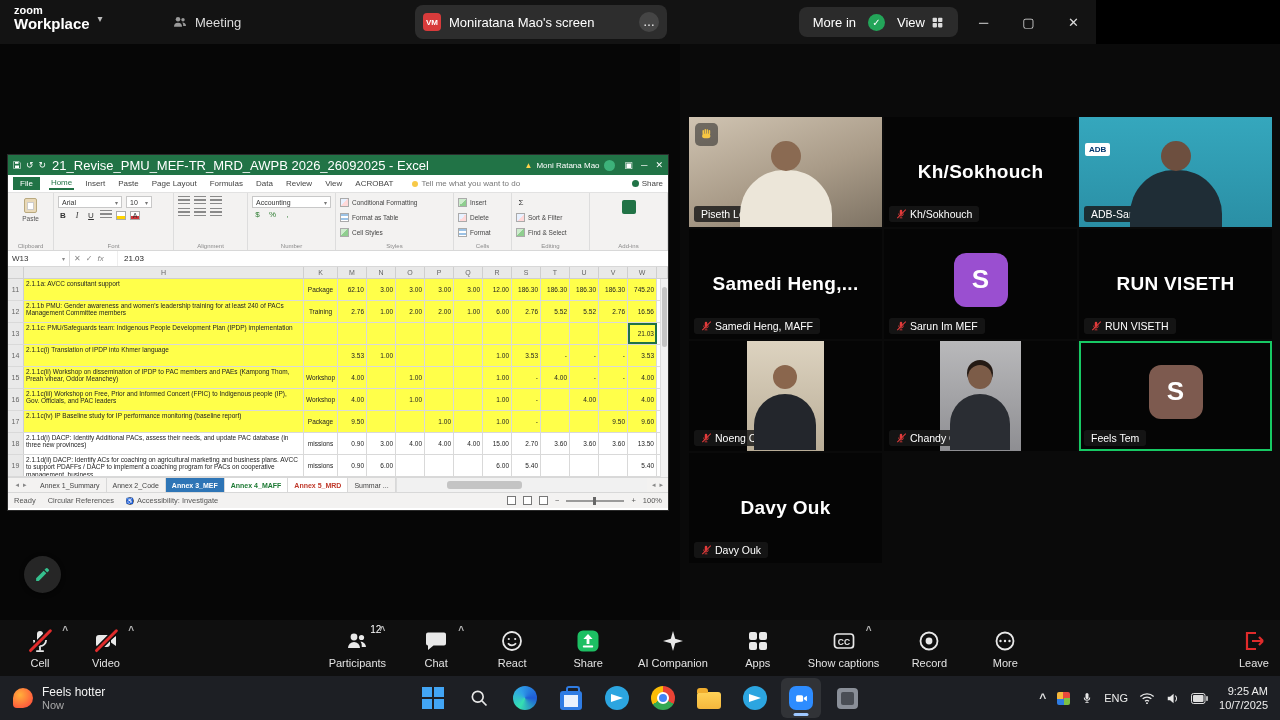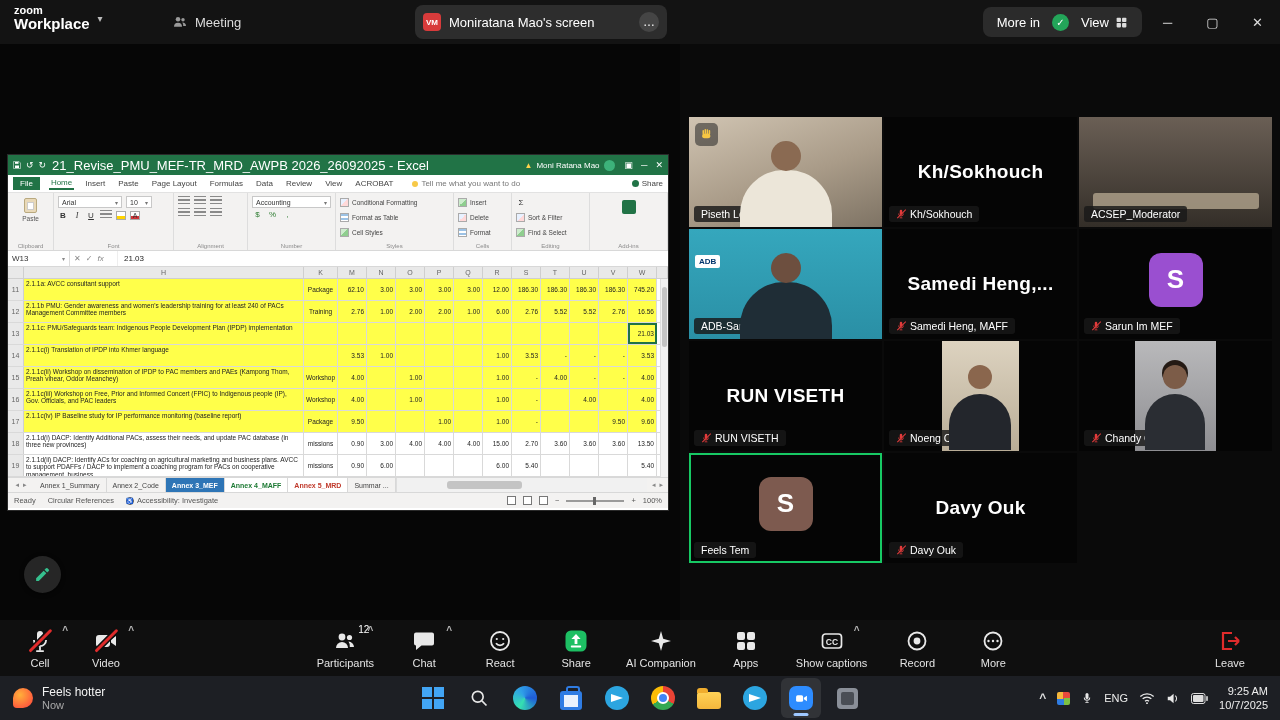--- a/index.html
+++ b/index.html
@@ -1,21 +1,21 @@
 <!DOCTYPE html>
 <html><head>
 <meta charset="utf-8">
 <style>
 *{margin:0;padding:0;box-sizing:border-box}
 html,body{width:1280px;height:720px;overflow:hidden;background:#000}
 body{font-family:"Liberation Sans",sans-serif}
 .app{position:relative;width:1280px;height:720px;background:#000;color:#eee}
 
 
-.top-bar{position:absolute;top:0;left:0;width:1280px;height:44px;background:#131313;display:flex;align-items:center}
+.top-bar{position:absolute;top:0;left:0;width:1096px;height:44px;background:#131313;display:flex;align-items:center}
 .brand{position:absolute;left:14px;top:4px;display:flex;align-items:center;gap:8px}
 .brand-text{line-height:1.1;color:#fff}
 .brand-z{font-size:11px;font-weight:bold}
 .brand-w{font-size:15px;font-weight:bold}
 .chev{color:#bbb;font-size:10px}
 .meeting-tab{position:absolute;left:172px;top:0;height:44px;display:flex;align-items:center;gap:7px;color:#ddd;font-size:13px}
 .screen-tab{position:absolute;left:415px;top:5px;width:252px;height:34px;background:#2d2d2d;border-radius:8px;display:flex;align-items:center;gap:8px;padding:0 8px;color:#fff;font-size:13px}
 .vm-ic{width:18px;height:18px;border-radius:4px;background:#d83b3b;color:#fff;font-size:8px;font-weight:bold;display:flex;align-items:center;justify-content:center}
 .tab-ellipsis{margin-left:auto;width:20px;height:20px;border-radius:50%;background:#454545;display:flex;align-items:center;justify-content:center;font-size:12px;color:#fff}
 .auth-pill{position:absolute;right:138px;top:7px;height:30px;background:#2b2b2b;border-radius:8px;display:flex;align-items:center;gap:12px;padding:0 14px;font-size:13px;color:#fff}
@@ -126,21 +126,21 @@
 .vid.portrait-man .p-head{width:24px;height:24px;background:#8a664d}
 .vid.portrait-man .p-body{width:62px;height:56px;background:#23262c}
 .vid.portrait-woman{left:29%;width:42%;background:linear-gradient(#b9b9bb,#8e8e92)}
 .vid.portrait-woman .p-head{width:24px;height:24px;background:#7c5c48;box-shadow:0 -4px 0 1px #241a14}
 .vid.portrait-woman .p-body{width:60px;height:56px;background:#2a2d33}
 
 
 .zoom-toolbar{position:absolute;top:620px;left:0;width:1280px;height:56px;background:#0f0f0f;display:flex;align-items:center}
 .tb-left{display:flex;gap:14px;padding-left:14px}
 .tb-center{flex:1;display:flex;justify-content:center;gap:24px;align-items:center}
-.tb-right{padding-right:24px}
+.tb-right{}
 .tb-item{position:relative;display:flex;flex-direction:column;align-items:center;gap:3px;min-width:52px;cursor:pointer}
 .tb-icon{position:relative;width:26px;height:26px;display:flex;align-items:center;justify-content:center;color:#e8e8e8}
 .tb-icon svg{width:24px;height:24px}
 .tb-label{font-size:11px;color:#e3e3e3;white-space:nowrap}
 .slash{position:absolute;left:11.5px;top:-3px;width:2.6px;height:31px;background:#e02b2b;border-radius:2px;transform:rotate(45deg);box-shadow:0 0 0 1.5px #0f0f0f}
 .tb-badge{position:absolute;top:-4px;right:-11px;font-size:10px;color:#fff}
 .tb-arrow{position:absolute;top:-3px;right:-15px;color:#b5b5b5;font-size:10px;font-weight:bold}
 
 
 .taskbar{position:absolute;top:676px;left:0;width:1280px;height:44px;background:#1d1f24;display:flex;align-items:center;color:#eee}
@@ -630,26 +630,20 @@
                   <rect x="9" y="2" width="6" height="12" rx="3"></rect>
                   <path d="M5.6 11a6.4 6.4 0 0 0 12.8 0h-1.7a4.7 4.7 0 0 1-9.4 0z"></path>
                   <rect x="11.2" y="17.6" width="1.6" height="3.4"></rect>
                   <rect x="8.4" y="20.6" width="7.2" height="1.5" rx=".7"></rect>
                 </svg>
               </span>
               <span>Kh/Sokhouch</span>
             </div>
           </div>
           <div class="tile">
-            <div class="vid room"></div>
-            <div class="tile-label">
-              <span>ACSEP_Moderator</span>
-            </div>
-          </div>
-          <div class="tile">
             <div class="vid teal">
               <span class="p-head"></span>
               <span class="p-body"></span>
             </div>
             <span class="adb-badge">ADB</span>
             <div class="tile-label">
               <span>ADB-Sambath</span>
             </div>
           </div>
           <div class="tile">

